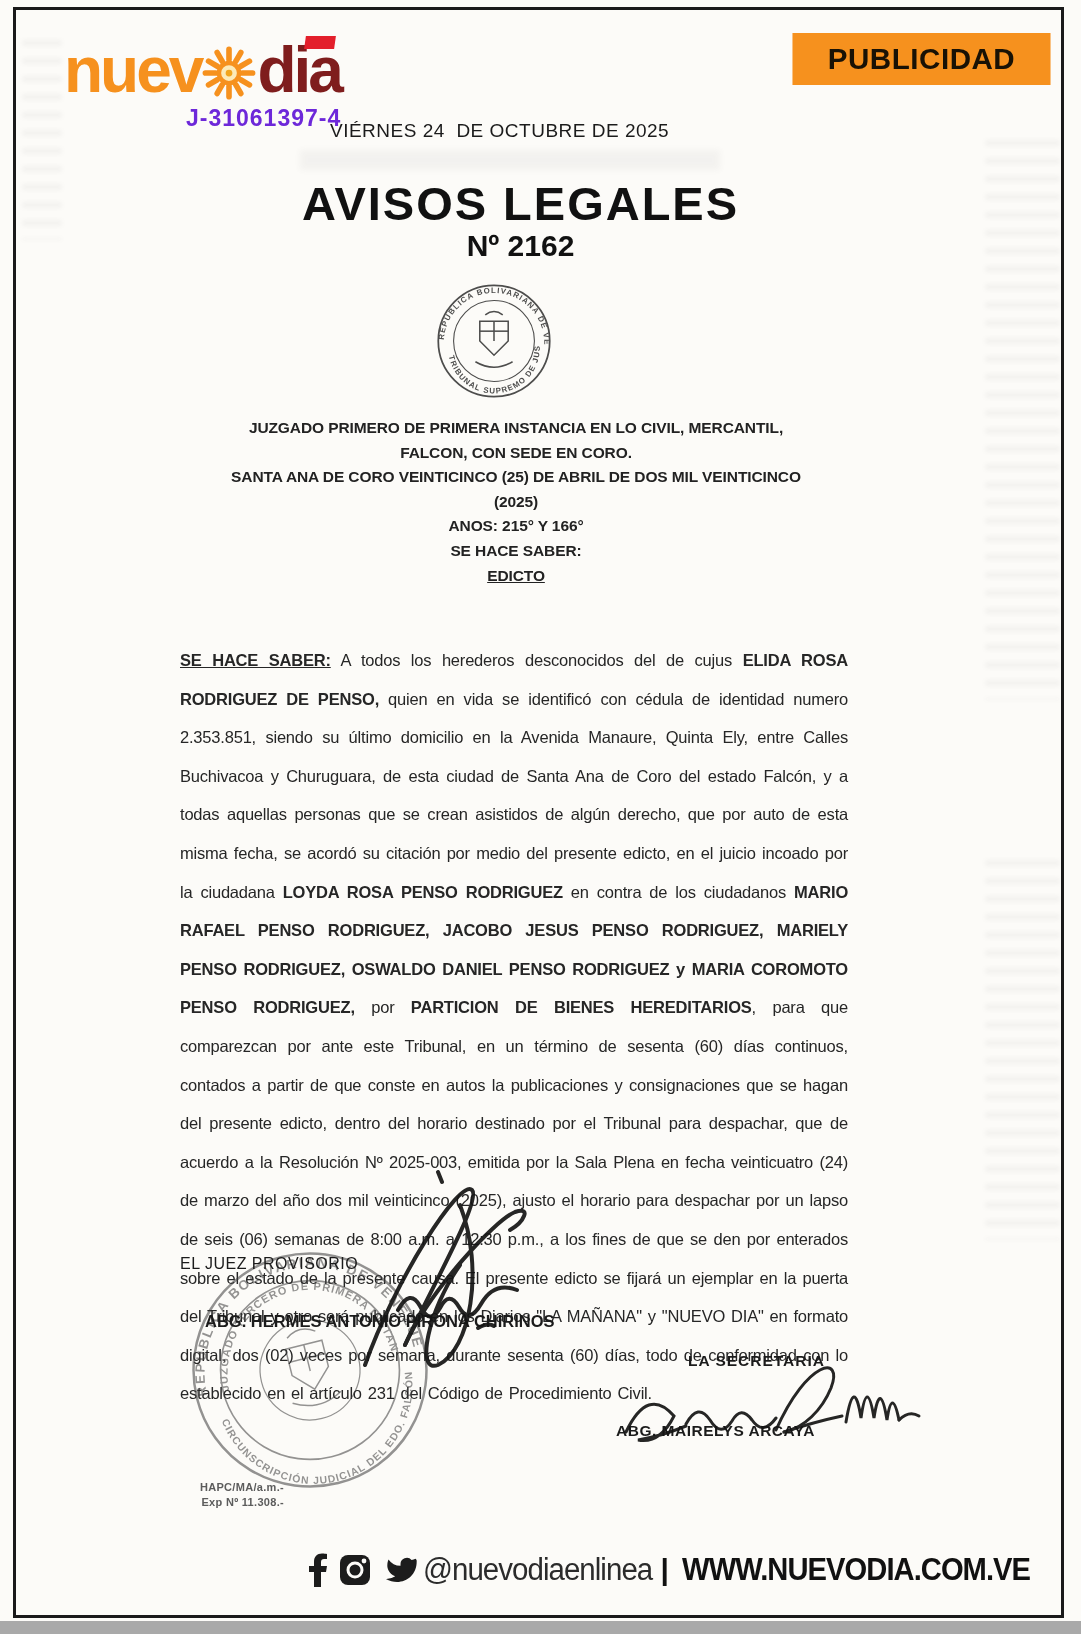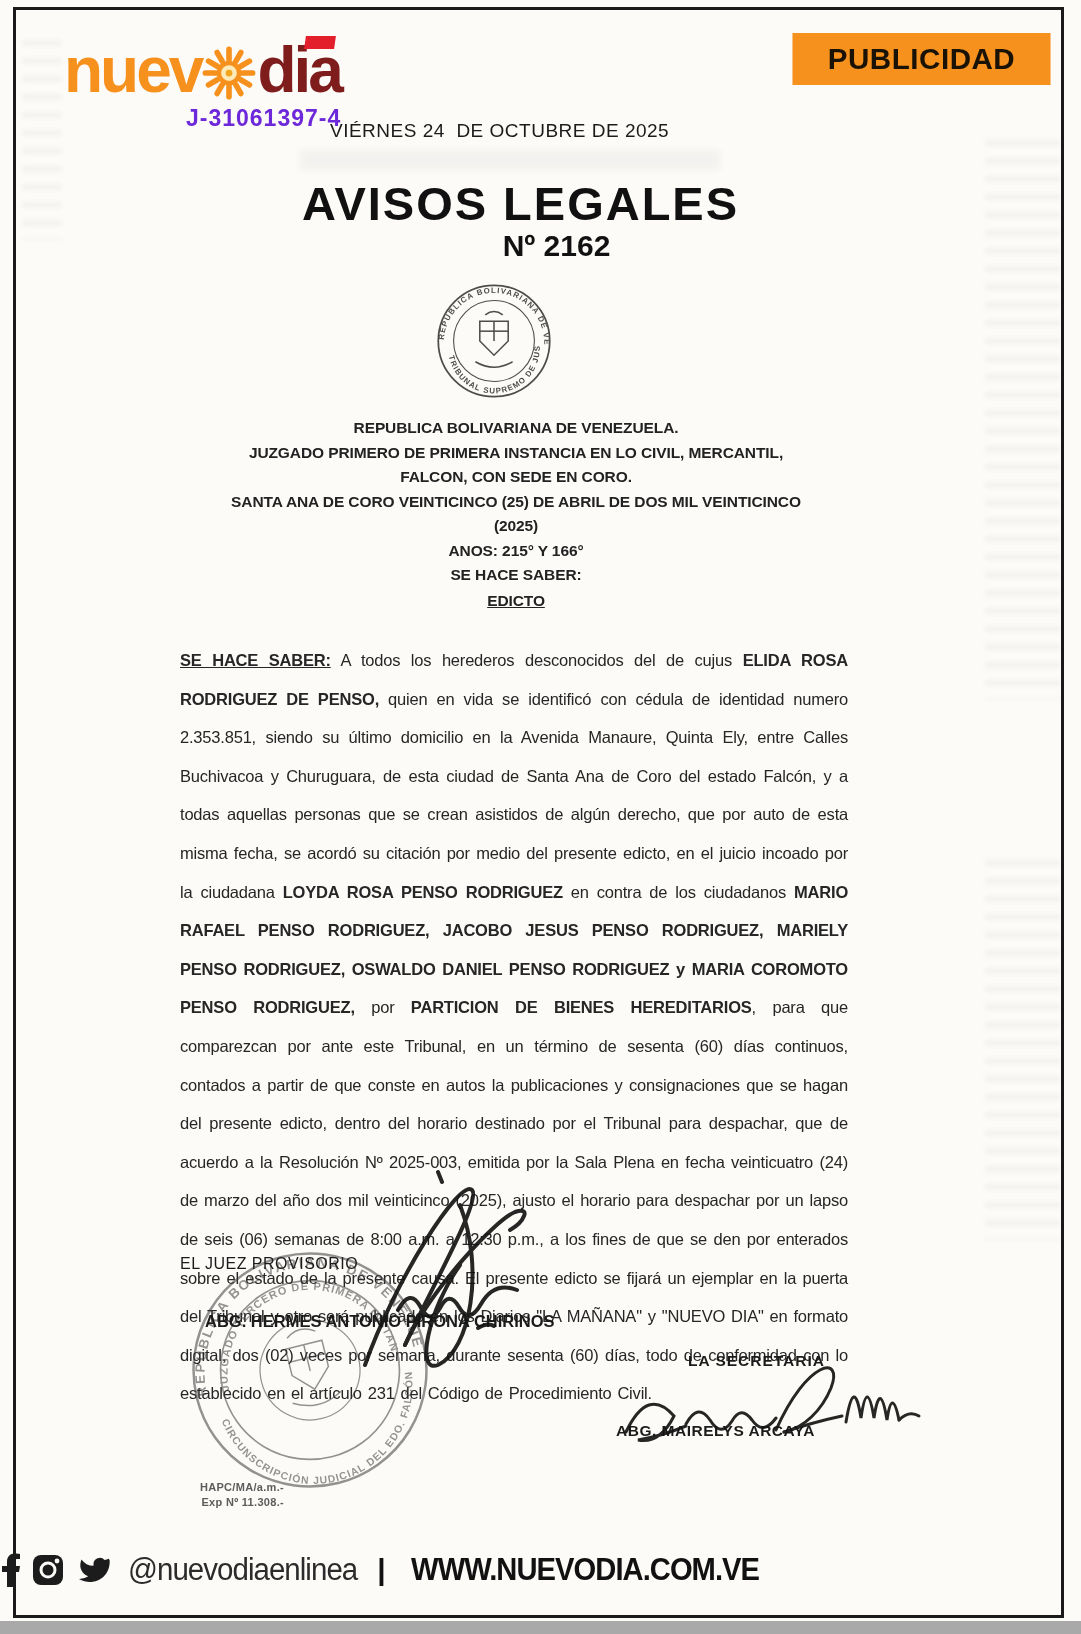--- a/index.html
+++ b/index.html
@@ -30,21 +30,21 @@
     font-weight:400; font-size:19px; letter-spacing:.5px; white-space:pre;}
   .pub-banner{position:absolute; left:795px; top:33px; width:253px; height:52px;
     background:#f6911e; display:flex; align-items:center; justify-content:center;
     font-weight:800; font-size:29px; letter-spacing:.5px; color:#191205;
     transform:scaleX(1.02);}
 
   
   .title{position:absolute; left:0; top:176px; width:1041px; text-align:center;
     font-weight:800; font-size:47px; letter-spacing:2px; color:#111;}
   .notice-num{position:absolute; left:0; top:229px; width:1041px; text-align:center;
-    font-weight:800; font-size:30px; color:#111;padding-left:36px;}
+    font-weight:800; font-size:30px; color:#111;}
 
   
   .seal{position:absolute; left:428px; top:282px; opacity:.85;}
 
   
   .court-header{position:absolute; left:130px; top:416px; width:772px;
     text-align:center; font-weight:700; font-size:15.5px; line-height:24.5px;
     letter-spacing:-.1px; color:#222;}
   .edicto{display:inline-block; margin-top:1px; text-decoration:underline;
     font-weight:700; font-size:15.5px;}
@@ -66,21 +66,21 @@
     font-size:15.5px; letter-spacing:1px; z-index:2;}
   .secretary-name{position:absolute; left:616px; top:1422px; font-weight:700;
     font-size:15.5px; letter-spacing:.5px; z-index:2;}
   .secretary-signature{position:absolute; left:612px; top:1352px; z-index:3;}
 
   .ref-block{position:absolute; left:200px; top:1480px; font-size:11px;
     color:#5c5c5c; font-weight:700; line-height:15px; letter-spacing:.3px;text-align:right;}
 
   
   .footer{position:absolute; left:0; top:1552px; width:1041px;
-    display:flex; align-items:center; justify-content:flex-start; gap:12px;}
+    display:flex; align-items:center; justify-content:flex-end; }
   .footer .icons{display:flex; align-items:center; gap:10px;}
   .handle{font-size:31px; color:#2b2b2b; letter-spacing:-1px; transform:scaleX(.95);}
   .sep{font-size:30px; font-weight:800; color:#111; margin:0 2px;}
   .website{font-size:31px; font-weight:800; color:#111; letter-spacing:-1px;
     transform:scaleX(.94);}
 </style>
 </head>
 <body>
 
 <div class="page">
@@ -141,21 +141,20 @@
       <path d="M47 36 h26 v18 l-13 13 l-13 -13 z"></path>
       <line x1="47" y1="45" x2="73" y2="45"></line>
       <line x1="60" y1="36" x2="60" y2="54"></line>
       <path d="M43 73 Q60 83 77 73"></path>
       <path d="M52 30 q8 -6 16 0"></path>
     </g>
   </svg>
 
   <div class="court-header">
     <div>
-        <div>REPUBLICA BOLIVARIANA DE VENEZUELA.</div>
         <div>JUZGADO PRIMERO DE PRIMERA INSTANCIA EN LO CIVIL, MERCANTIL,</div>
         <div>FALCON, CON SEDE EN CORO.</div>
         <div>SANTA ANA DE CORO VEINTICINCO (25) DE ABRIL DE DOS MIL VEINTICINCO</div>
         <div>(2025)</div>
         <div>ANOS: 215° Y 166°</div>
         <div>SE HACE SABER:</div>
       </div>
     <span class="edicto">EDICTO</span>
   </div>
 

